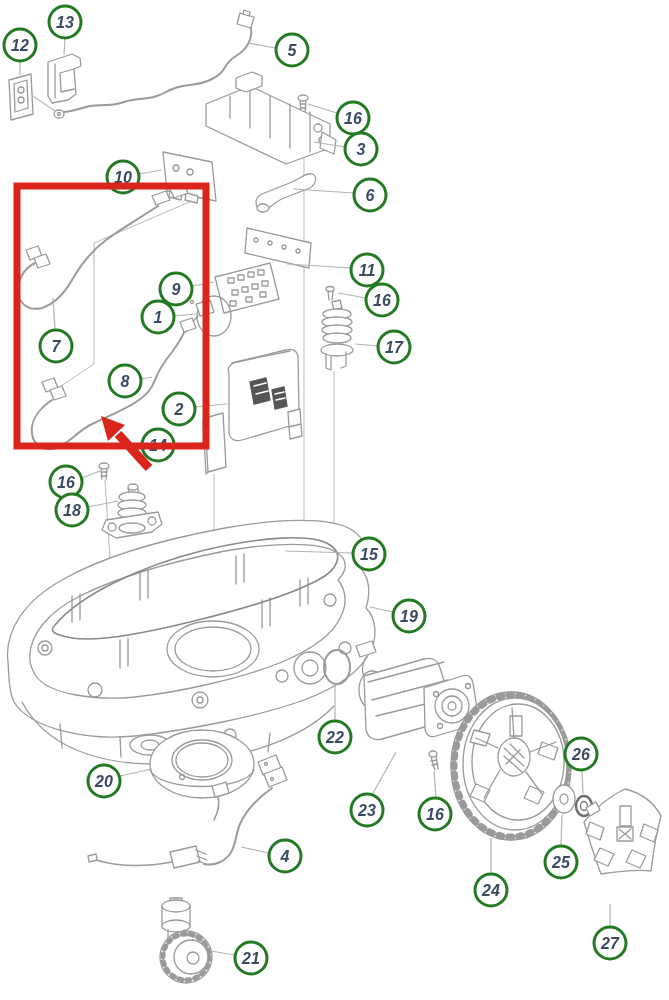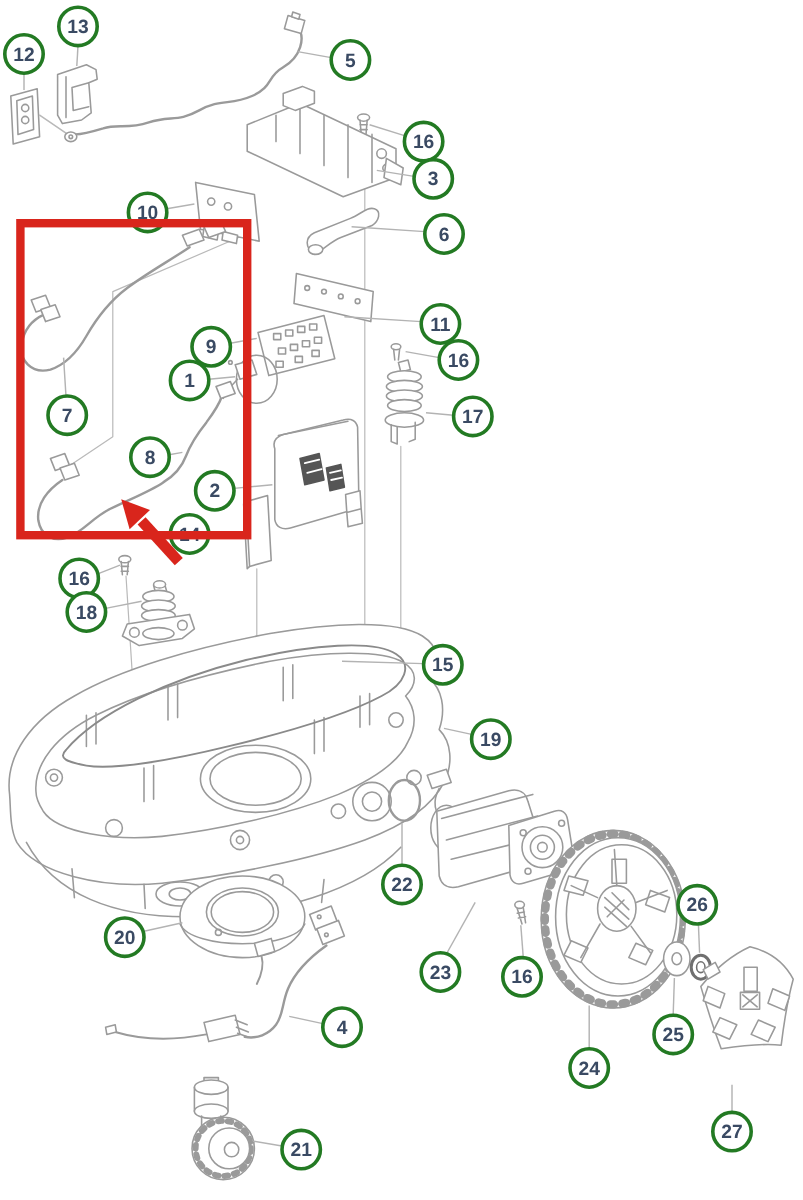--- a/index.html
+++ b/index.html
@@ -1,17 +1,17 @@
 <!DOCTYPE html>
 <html><head>
 <meta charset="utf-8">
 <style>
   html,body{margin:0;padding:0;background:#ffffff;}
   .stage{position:relative;width:669px;height:1000px;background:#fff;overflow:hidden;
-         font-family:"Liberation Sans",sans-serif;}
+         font-family:"Liberation Sans",sans-serif;font-style:italic;}
   .stage svg{position:absolute;left:0;top:0;}
   .partart path,.partart line,.partart polyline,.partart ellipse,.partart circle,.partart rect{
       vector-effect:non-scaling-stroke;}
   .balloon-text{font-family:"Liberation Sans",sans-serif;font-weight:bold;font-size:16px;}
 </style>
 </head>
 <body>
 
 <div class="stage">
 

